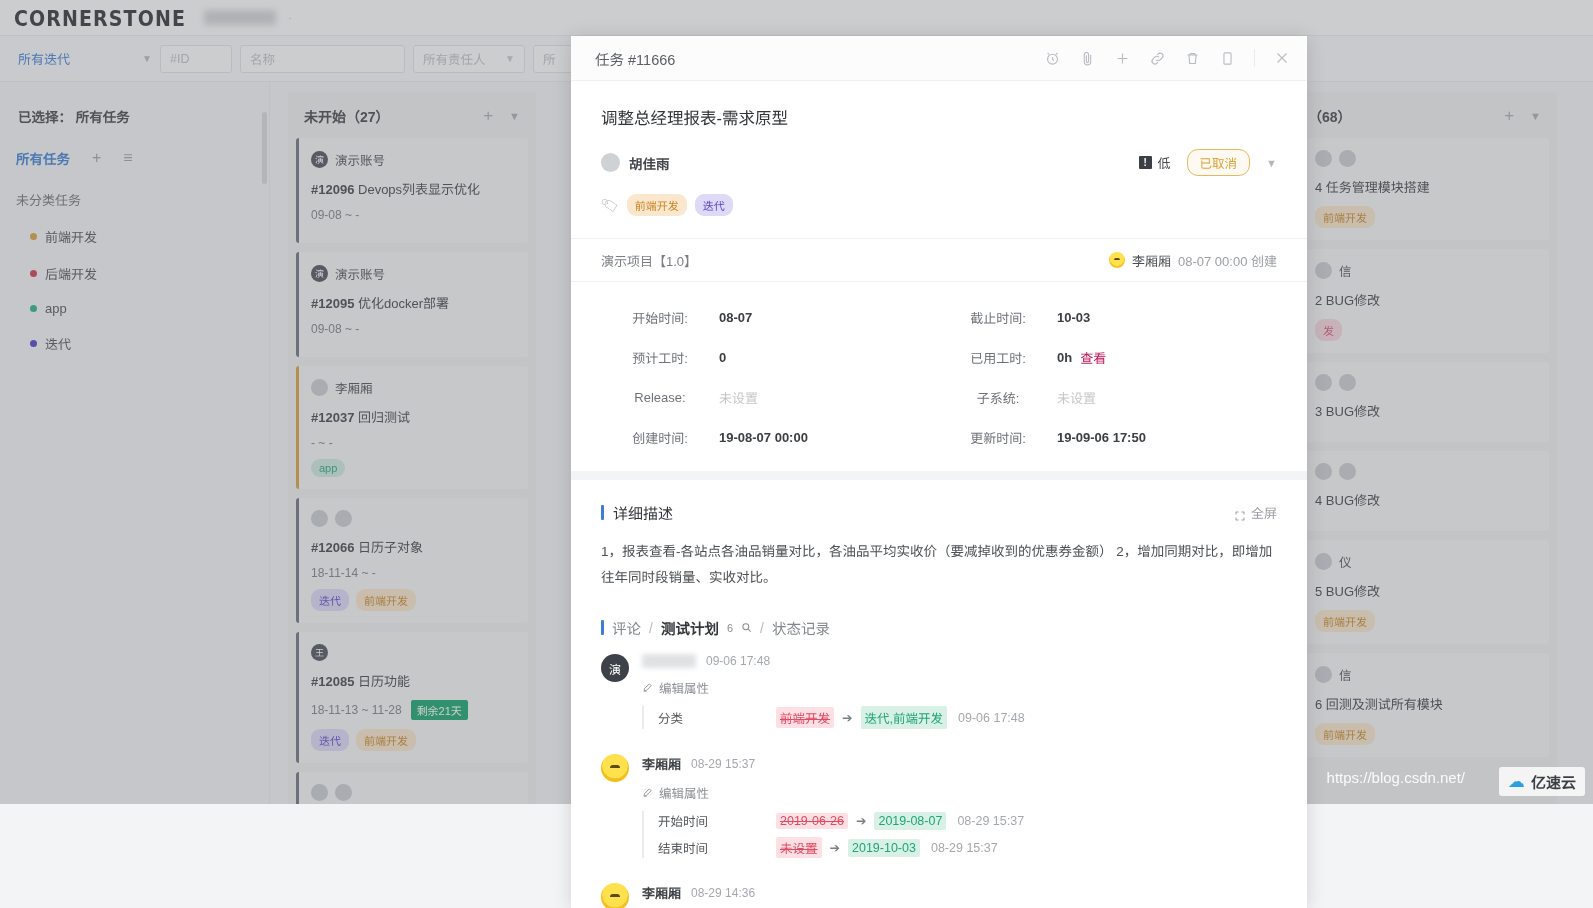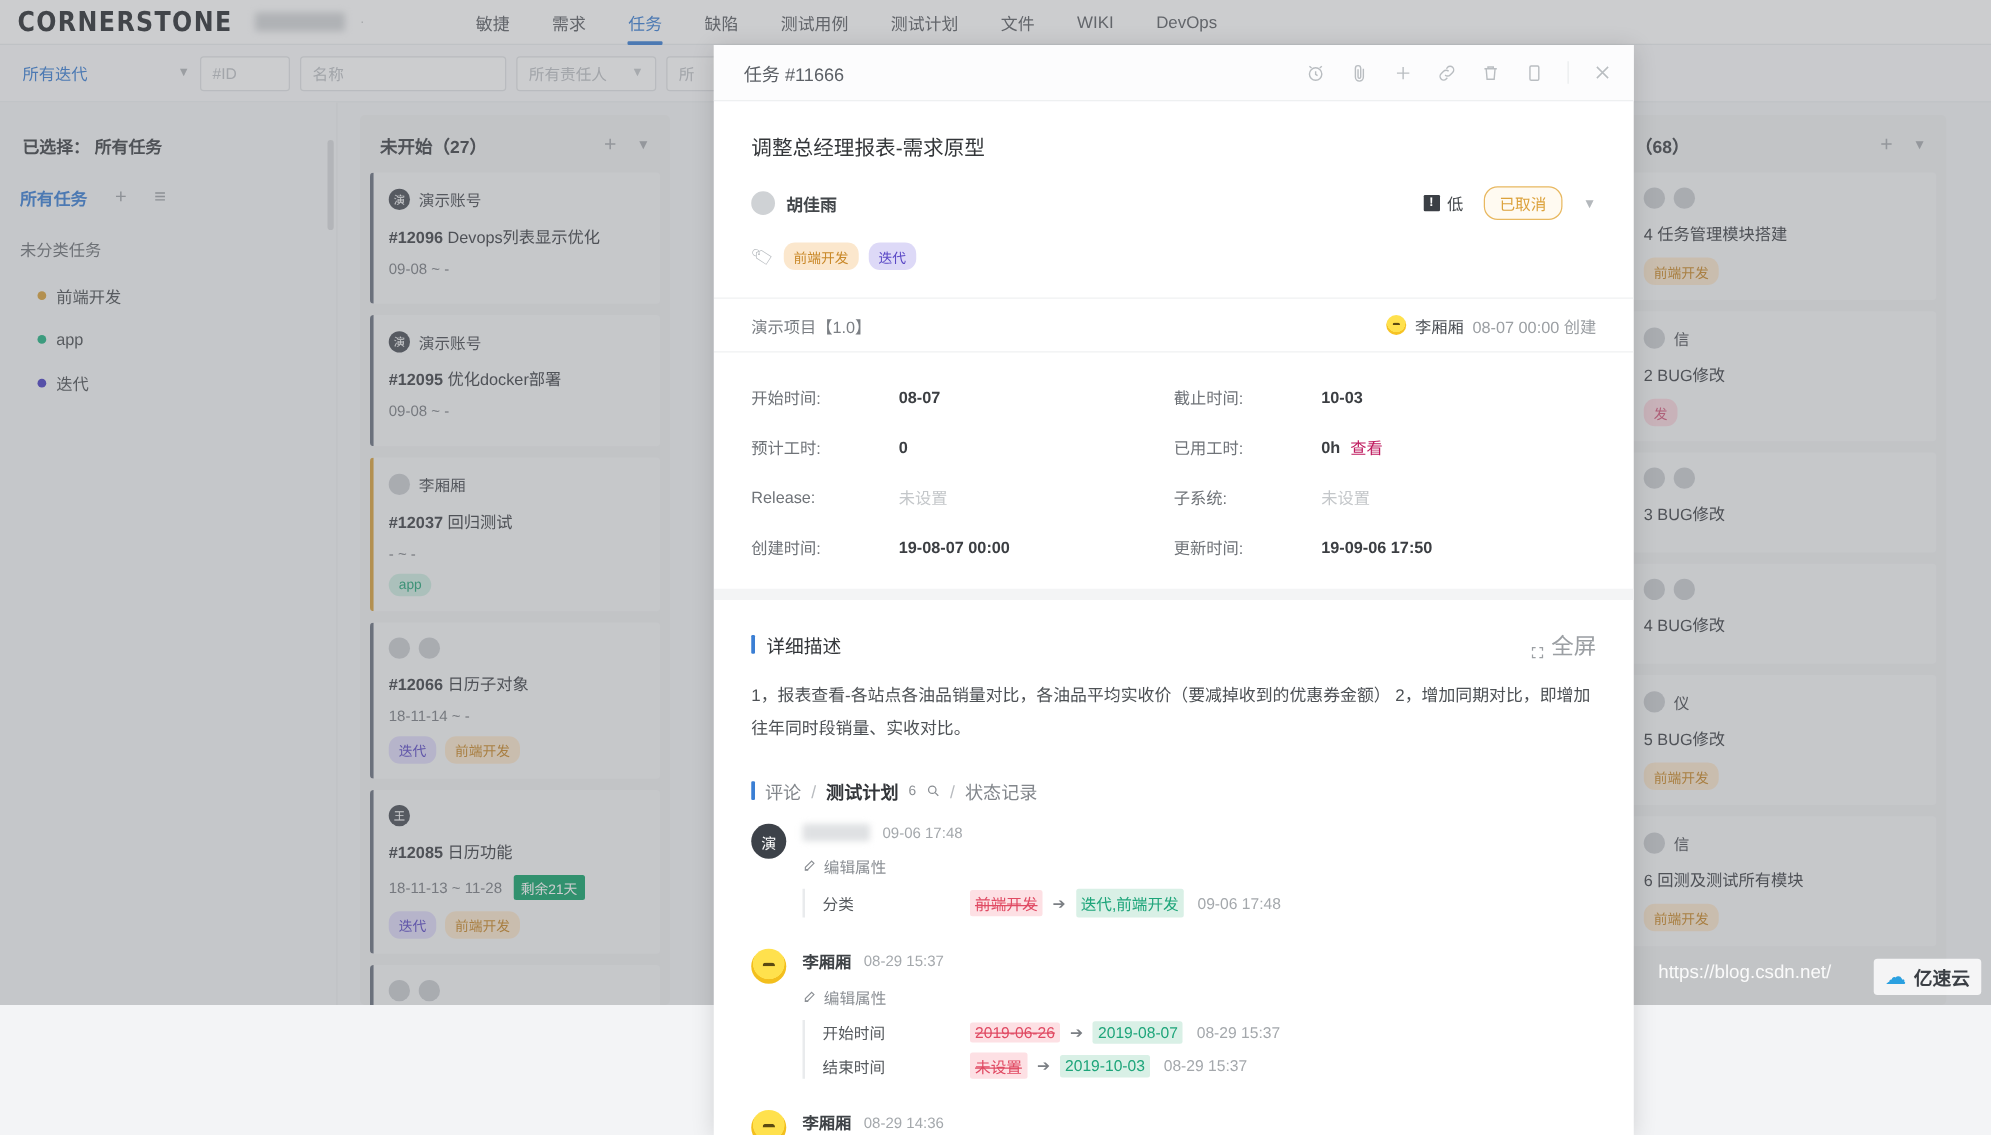--- a/index.html
+++ b/index.html
@@ -177,34 +177,34 @@
     border-top: 2px solid #5b4a12; border-radius: 2px;
   }
   .proj-right .nm { color: #4a4e53; }
   .proj-right .tm { color: #9b9fa3; }
 
   .meta-grid {
     display: grid; grid-template-columns: 1fr 1fr; padding: 26px 30px 24px 30px;
     row-gap: 21px;
   }
   .meta-cell { display: flex; align-items: center; }
-  .meta-k { width: 118px; font-size: 13px; color: #6f7378; }
+  .meta-k { width: 118px; font-size: 13px; color: #6f7378; text-align: center; }
   .meta-v { font-size: 13px; color: #3b3e42; font-weight: bold; }
   .meta-v.muted { color: #c4c7ca; font-weight: normal; }
   .meta-link { font-size: 13px; color: #be185d; margin-left: 8px; cursor: pointer; }
 
   .sec-split { height: 9px; background: #f3f4f5; }
 
   .sec-head {
     display: flex; align-items: center; justify-content: space-between;
     padding: 22px 30px 0 30px;
   }
   .sec-title { display: flex; align-items: center; gap: 9px; font-size: 15px; color: #33363a; }
   .bar { width: 3px; height: 15px; background: #3b7fd4; border-radius: 1px; }
-  .fullscreen { display: flex; align-items: flex-end; gap: 5px; font-size: 18px; color: #9b9fa3; cursor: pointer; }
+  .fullscreen { display: flex; align-items: flex-end; gap: 5px; font-size: 13px; color: #9b9fa3; cursor: pointer; }
   .desc-text { padding: 16px 30px 0 30px; font-size: 13.5px; line-height: 26px; color: #4d5155; }
 
   .tabs-head { display: flex; align-items: center; gap: 8px; padding: 26px 30px 0 30px; }
   .tab-l { font-size: 14.5px; color: #83878c; cursor: pointer; }
   .tab-l.active { color: #33363a; font-weight: bold; }
   .tab-sep { color: #b8bbbf; font-size: 14px; }
   .tab-cnt { font-size: 11px; color: #8a8e93; }
 
   .log { padding: 16px 30px 0 30px; }
   .log-item { display: flex; gap: 13px; margin-bottom: 18px; }
@@ -254,31 +254,20 @@
 <body>
 
 <div id="root">
 
   <div class="app">
 
     <div class="topbar">
       <div class="brand">CORNERSTONE</div>
       <div class="brand-blur"></div>
       <div class="brand-dot">·</div>
-      <div class="navtabs" id="nav-tabs">
-          <div class="navtab">敏捷</div>
-          <div class="navtab">需求</div>
-          <div class="navtab active">任务</div>
-          <div class="navtab">缺陷</div>
-          <div class="navtab">测试用例</div>
-          <div class="navtab">测试计划</div>
-          <div class="navtab">文件</div>
-          <div class="navtab">WIKI</div>
-          <div class="navtab">DevOps</div>
-        </div>
     </div>
 
     <div class="filterbar">
       <div class="fsel">
         <span>所有迭代</span>
         <span class="cv">▼</span>
       </div>
       <div class="finput id">
         <span>#ID</span>
       </div>
@@ -303,20 +292,24 @@
       <div class="sb-head">
         <span class="lbl">所有任务</span>
         <span class="ic">+</span>
         <span class="ic">≡</span>
       </div>
       <div class="sb-uncat">未分类任务</div>
       <div id="sidebar-items">
           <div class="sb-item">
             <span class="dot" style="background: rgb(217, 162, 60);"></span>
             <span>前端开发</span>
+          </div>
+          <div class="sb-item">
+            <span class="dot" style="background: rgb(203, 58, 78);"></span>
+            <span>后端开发</span>
           </div>
           <div class="sb-item">
             <span class="dot" style="background: rgb(35, 179, 131);"></span>
             <span>app</span>
           </div>
           <div class="sb-item">
             <span class="dot" style="background: rgb(74, 63, 196);"></span>
             <span>迭代</span>
           </div>
         </div>

